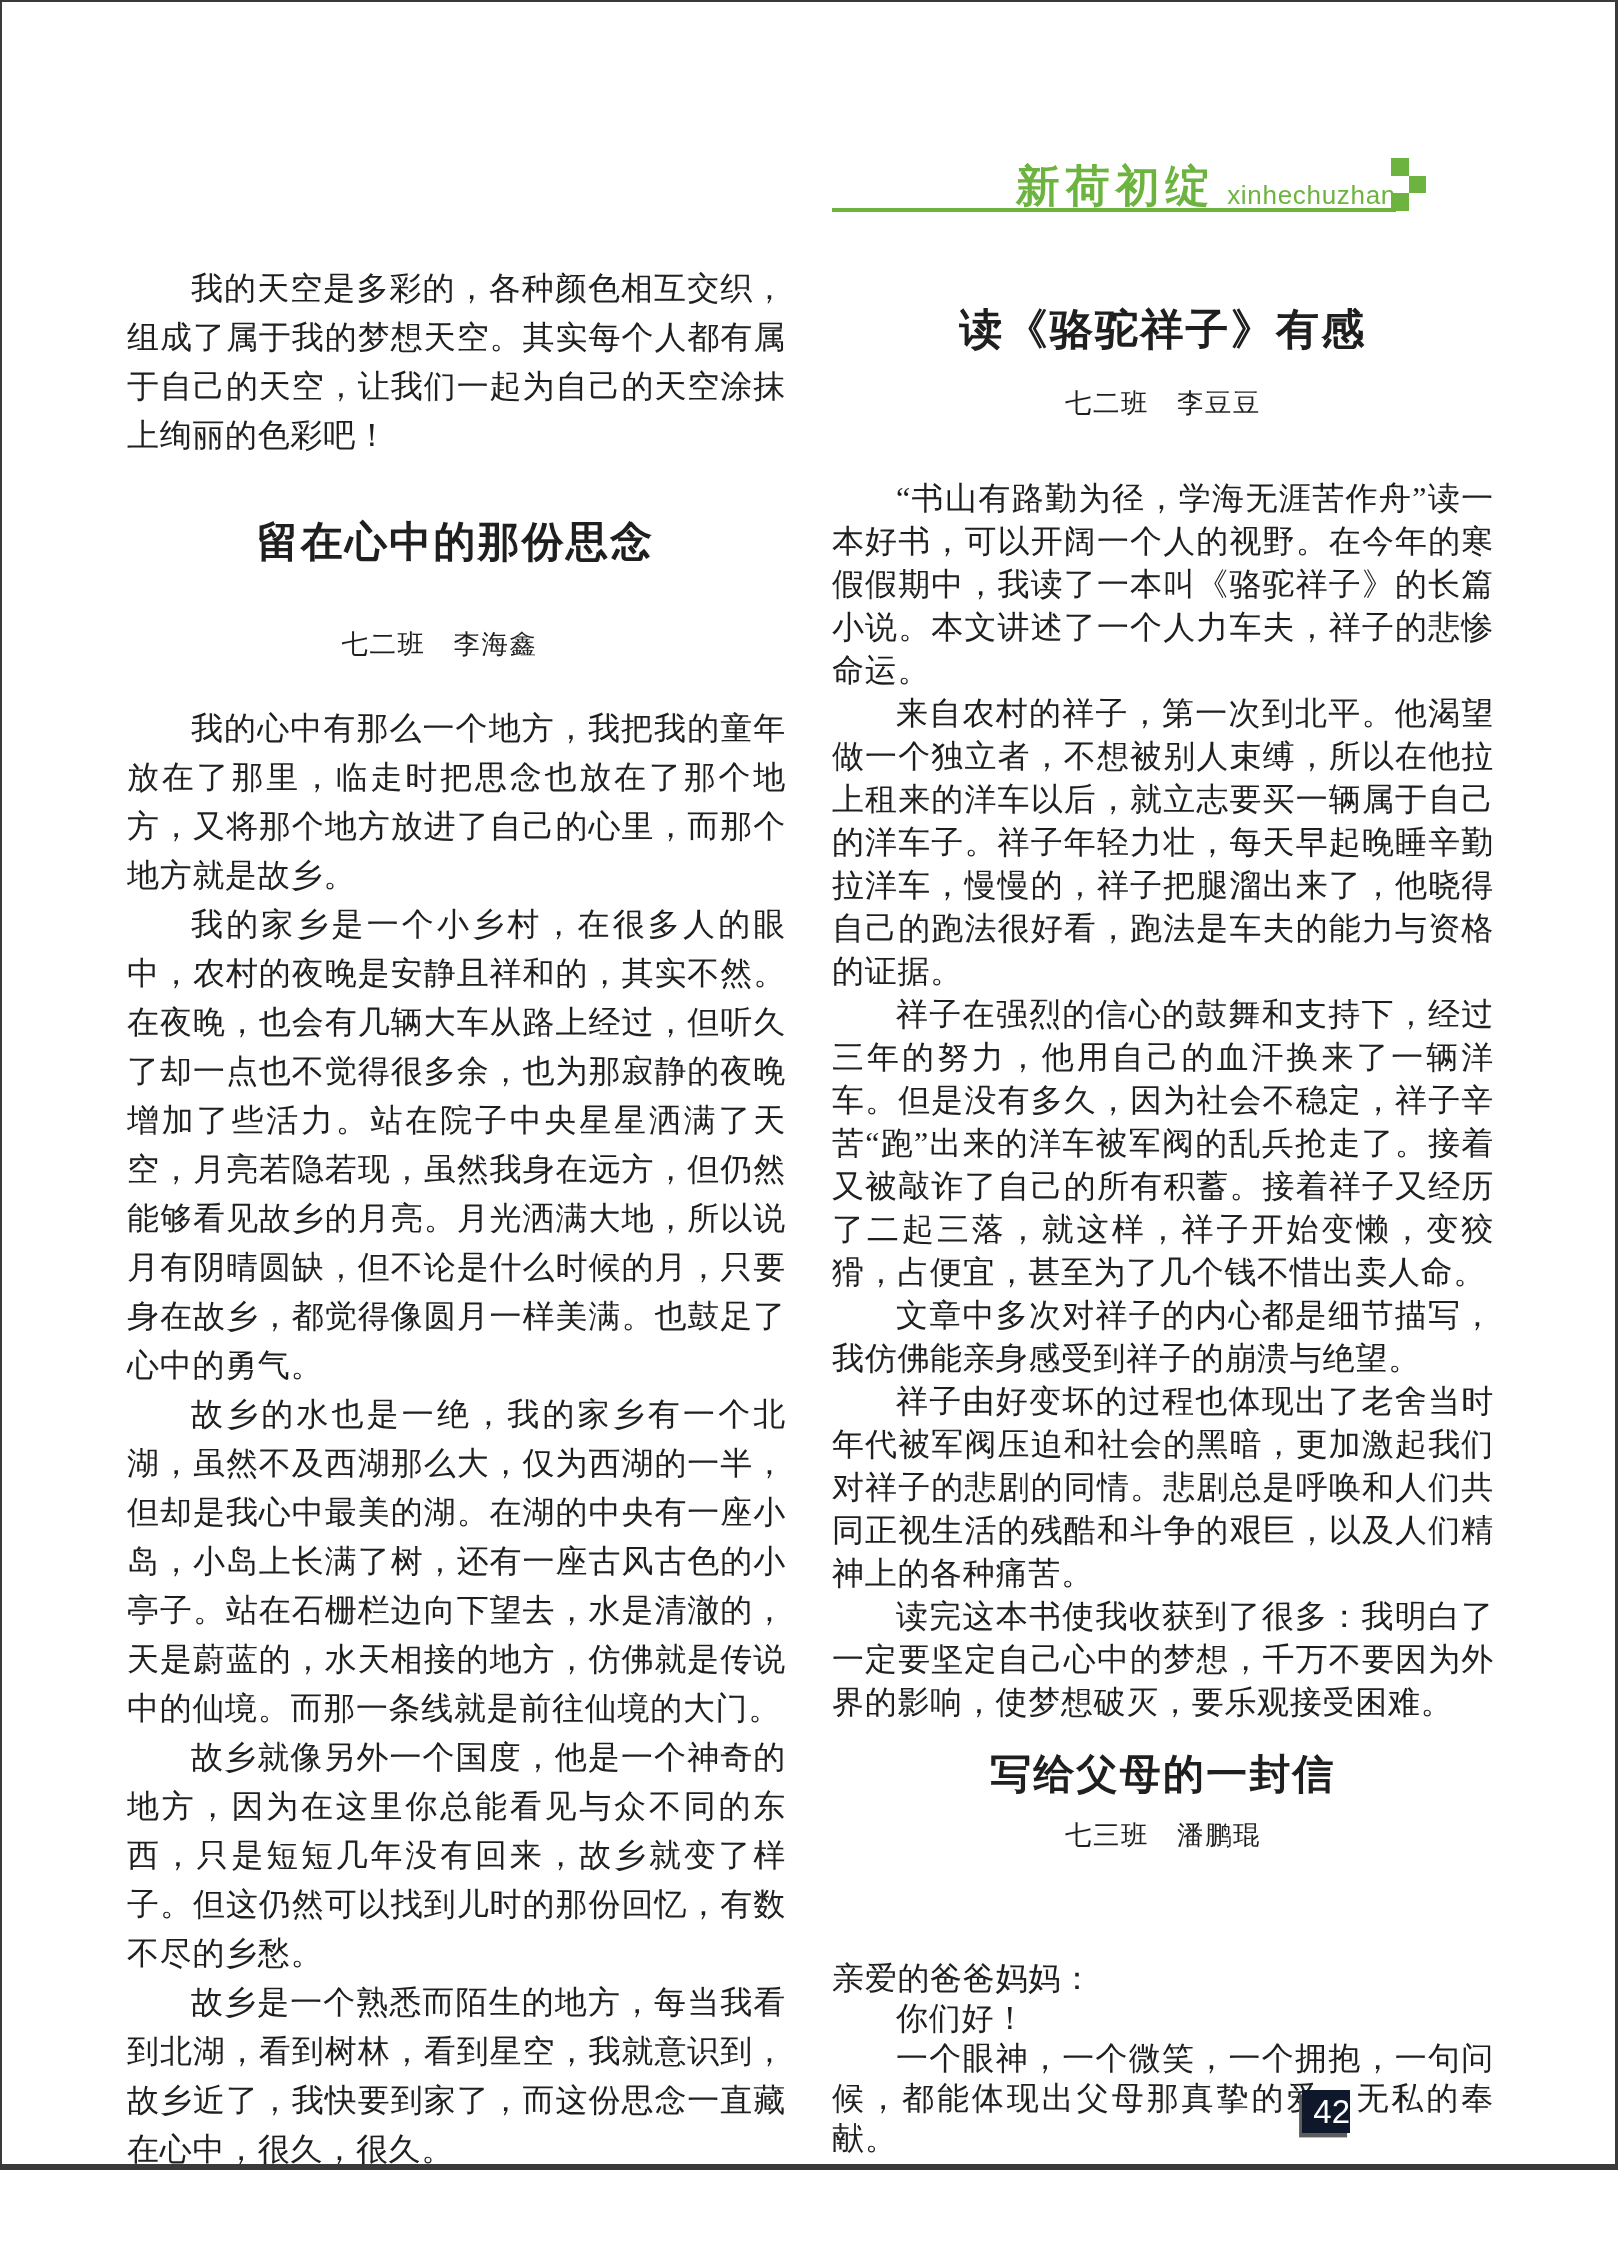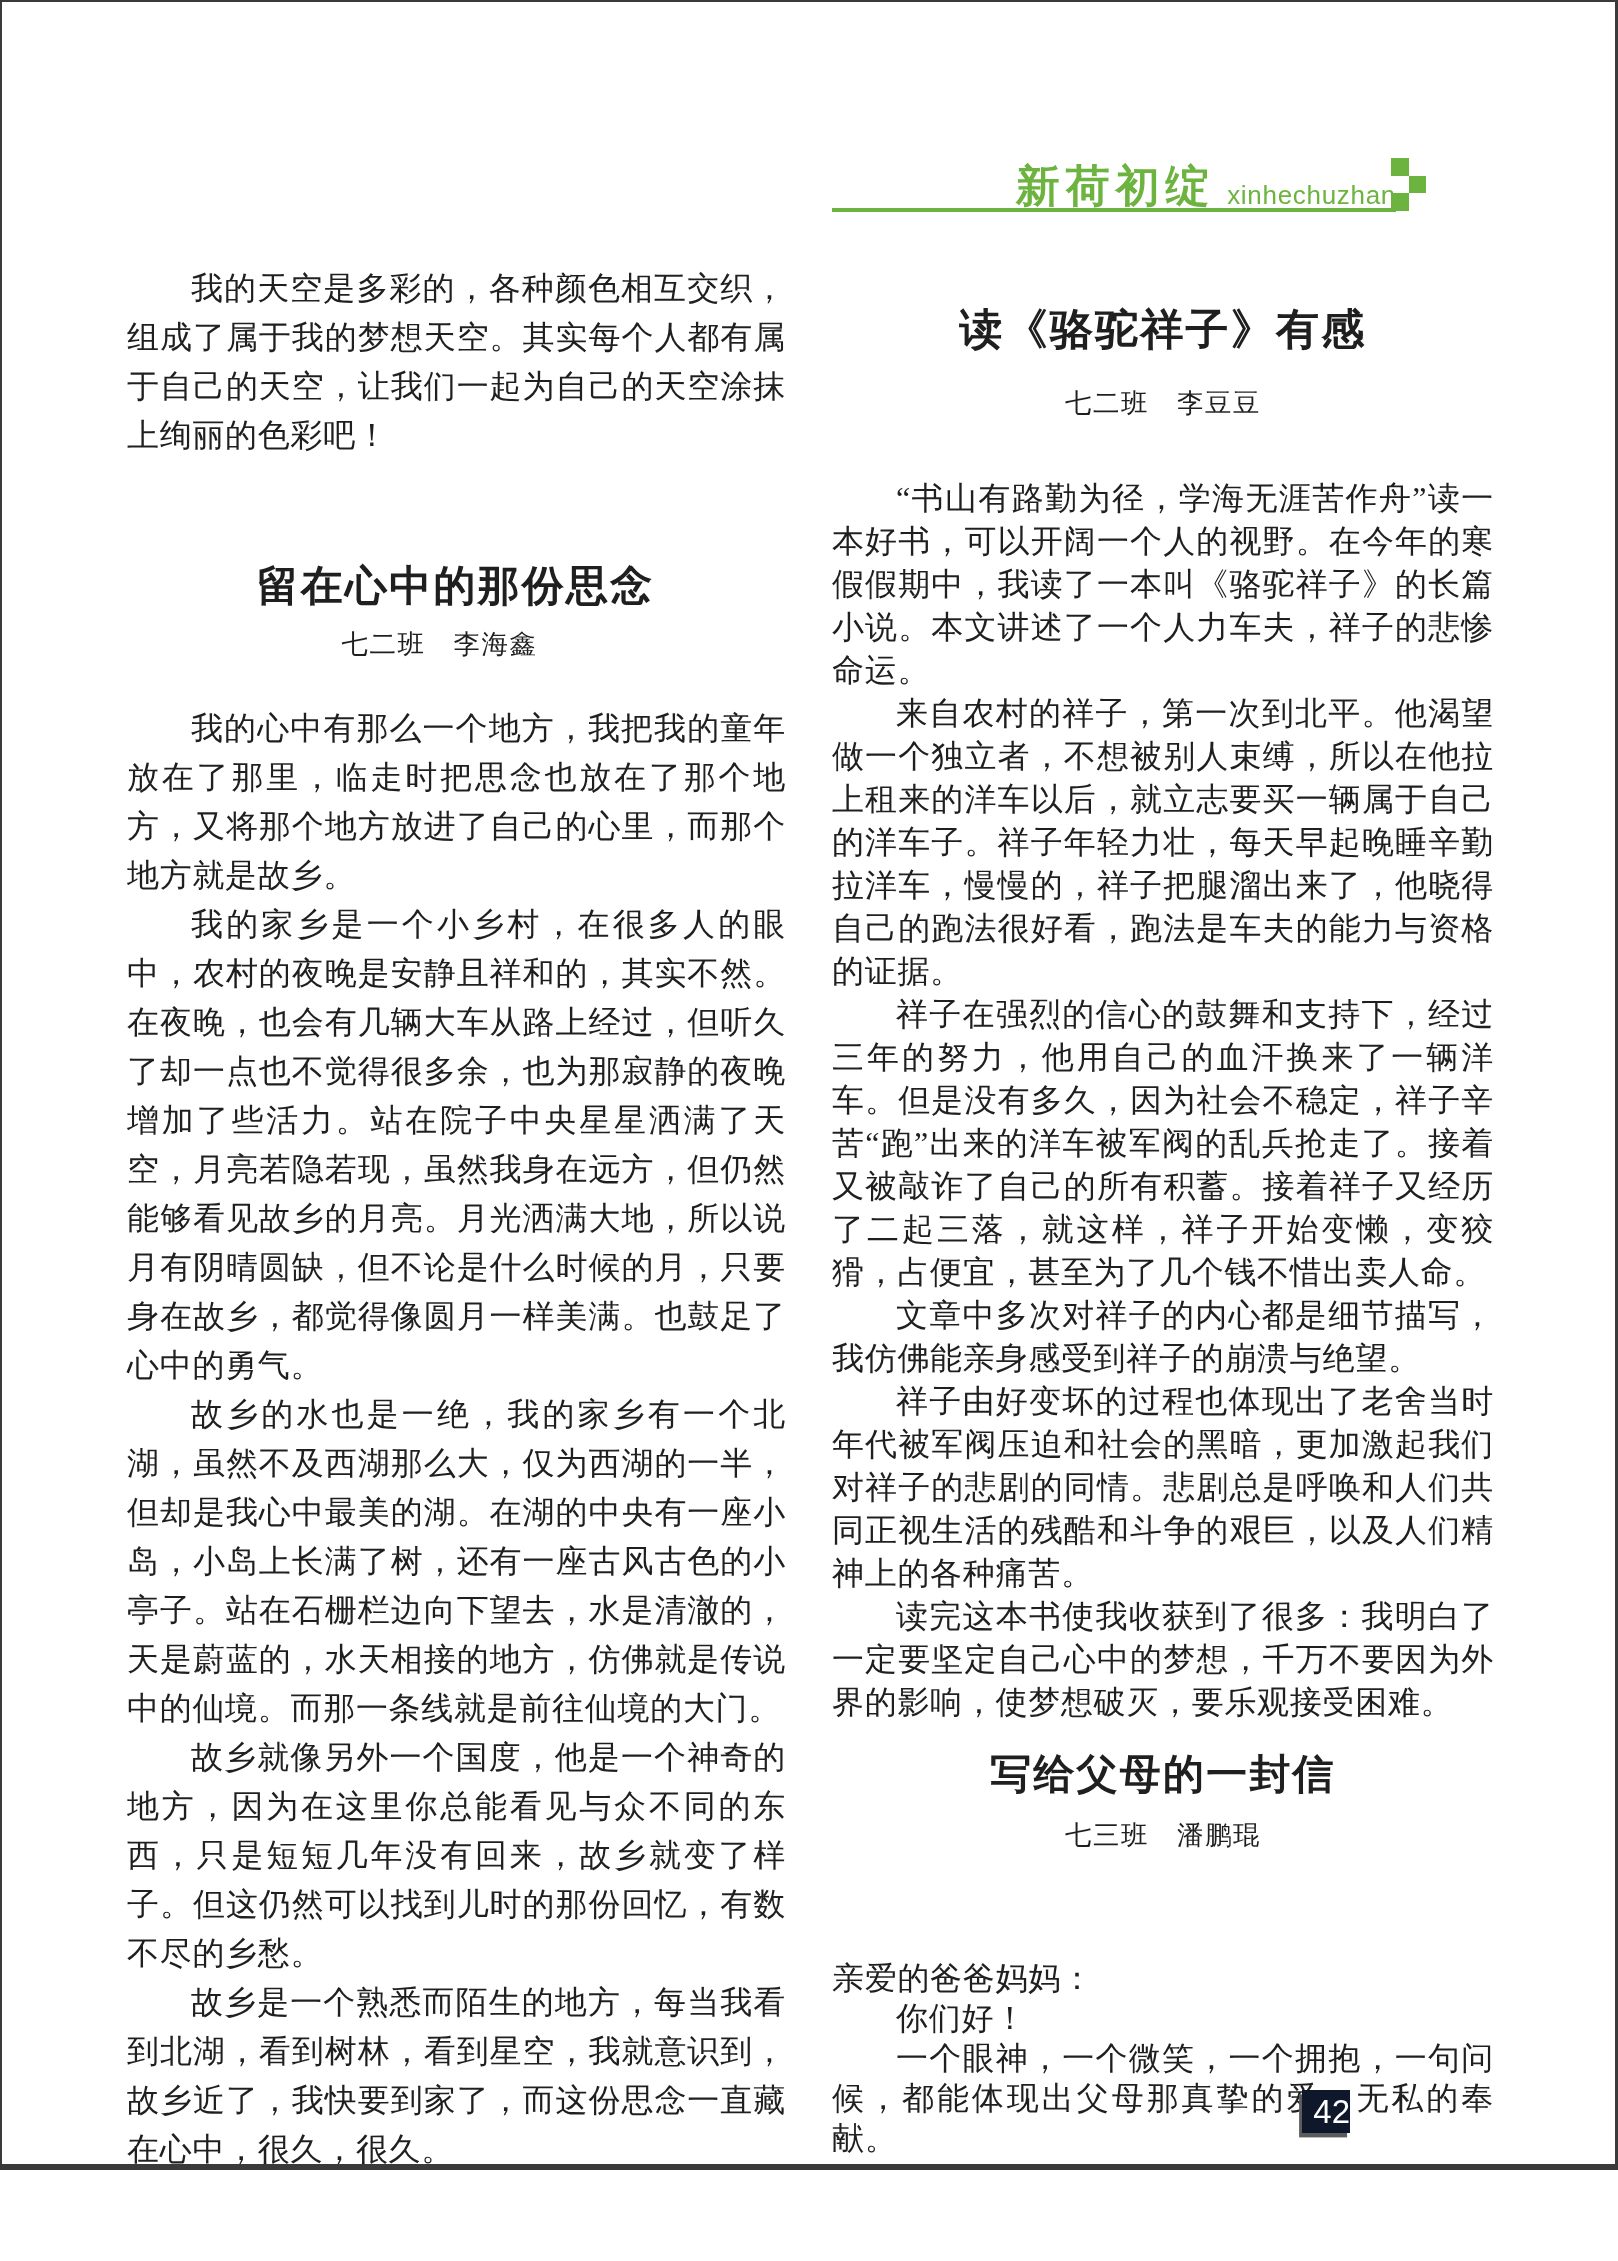--- a/index.html
+++ b/index.html
@@ -83,21 +83,21 @@
   <div class="abs brand-squares">
     <span class="sq sq-1"></span>
     <span class="sq sq-2"></span>
     <span class="sq sq-3"></span>
   </div>
 
   <div class="abs" style="left:125px; top:262px; width:659px;">
     <p class="body-p">我的天空是多彩的，各种颜色相互交织，组成了属于我的梦想天空。其实每个人都有属于自己的天空，让我们一起为自己的天空涂抹上绚丽的色彩吧！</p>
   </div>
 
-  <div class="abs col-title" style="left:124px; top:556px; width:659px;">留在心中的那份思念</div>
+  <div class="abs col-title" style="left:124px; top:512px; width:659px;">留在心中的那份思念</div>
   <div class="abs col-byline" style="left:108px; top:624px; width:659px;">七二班　李海鑫</div>
 
   <div class="abs" style="left:125px; top:702px; width:659px;">
     <p class="body-p">我的心中有那么一个地方，我把我的童年放在了那里，临走时把思念也放在了那个地方，又将那个地方放进了自己的心里，而那个地方就是故乡。</p>
     <p class="body-p">我的家乡是一个小乡村，在很多人的眼中，农村的夜晚是安静且祥和的，其实不然。在夜晚，也会有几辆大车从路上经过，但听久了却一点也不觉得很多余，也为那寂静的夜晚增加了些活力。站在院子中央星星洒满了天空，月亮若隐若现，虽然我身在远方，但仍然能够看见故乡的月亮。月光洒满大地，所以说月有阴晴圆缺，但不论是什么时候的月，只要身在故乡，都觉得像圆月一样美满。也鼓足了心中的勇气。</p>
     <p class="body-p">故乡的水也是一绝，我的家乡有一个北湖，虽然不及西湖那么大，仅为西湖的一半，但却是我心中最美的湖。在湖的中央有一座小岛，小岛上长满了树，还有一座古风古色的小亭子。站在石栅栏边向下望去，水是清澈的，天是蔚蓝的，水天相接的地方，仿佛就是传说中的仙境。而那一条线就是前往仙境的大门。</p>
     <p class="body-p">故乡就像另外一个国度，他是一个神奇的地方，因为在这里你总能看见与众不同的东西，只是短短几年没有回来，故乡就变了样子。但这仍然可以找到儿时的那份回忆，有数不尽的乡愁。</p>
     <p class="body-p">故乡是一个熟悉而陌生的地方，每当我看到北湖，看到树林，看到星空，我就意识到，故乡近了，我快要到家了，而这份思念一直藏在心中，很久，很久。</p>
   </div>
 

